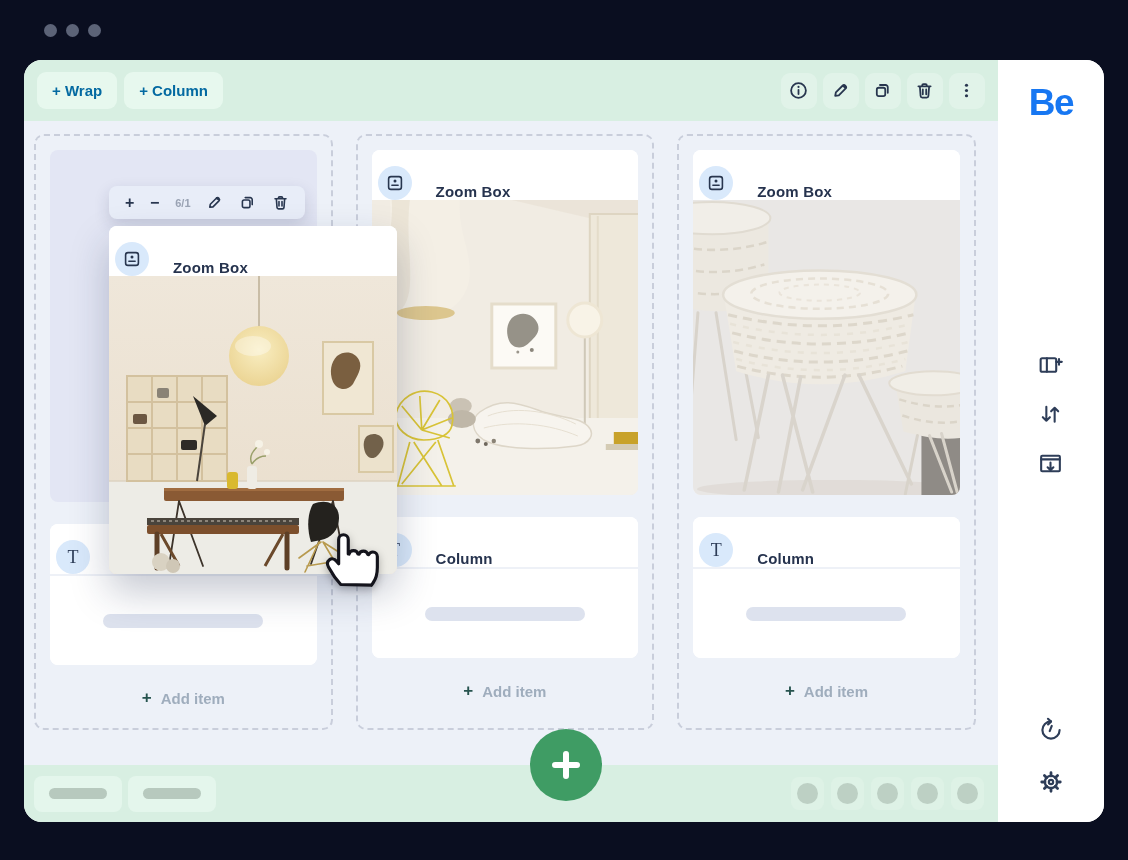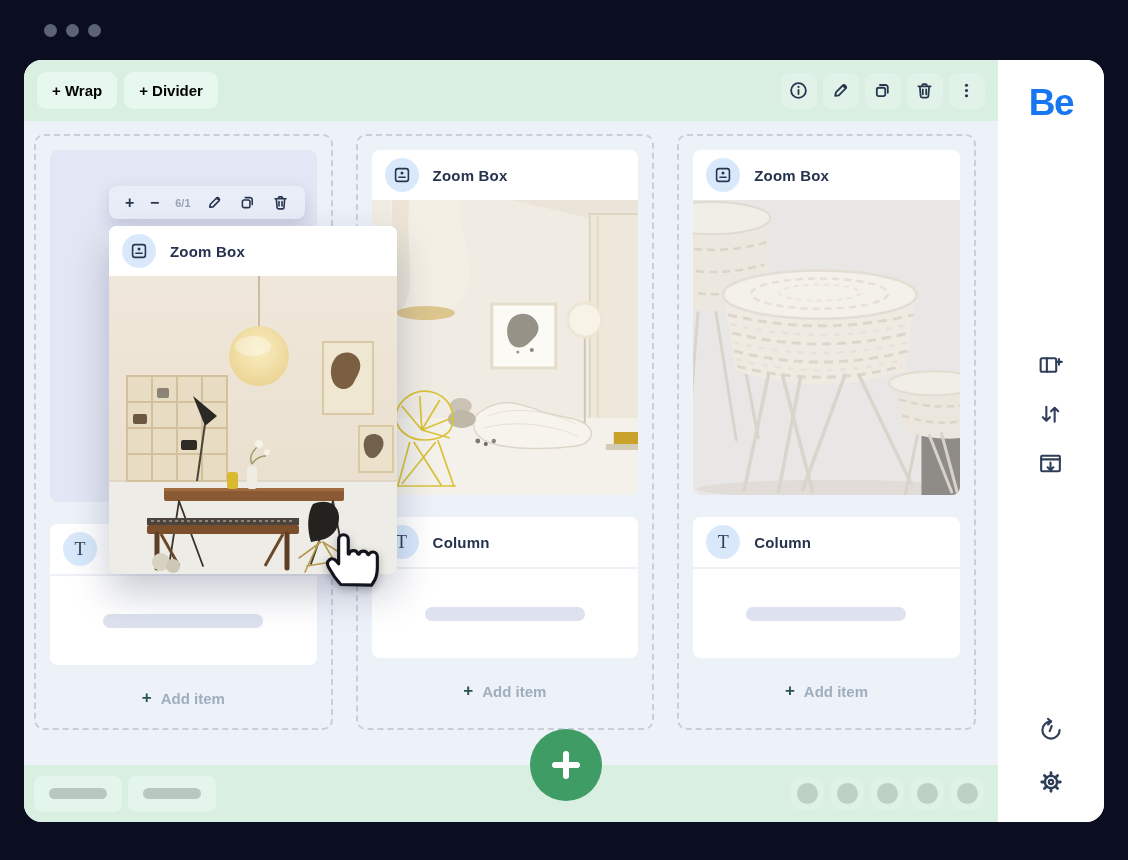--- a/index.html
+++ b/index.html
@@ -3,30 +3,30 @@
 <meta charset="utf-8">
 <style>
   html,body{margin:0;padding:0;background:#0a0e20;font-family:"Liberation Sans",sans-serif;}
   .frame{width:1128px;height:860px;background:#0a0e20;position:relative;overflow:hidden;}
   .titlebar{position:absolute;top:0;left:0;right:0;height:60px;display:flex;align-items:center;padding-left:44px;gap:9px;}
   .win-dot{width:13px;height:13px;border-radius:50%;background:#5c6377;}
   .content{position:absolute;left:24px;top:60px;width:1080px;height:762px;border-radius:18px;overflow:hidden;display:flex;background:#fff;}
   .main{width:990px;display:flex;flex-direction:column;position:relative;}
   
   .topbar{height:61px;background:#d8efe2;display:flex;align-items:center;padding:0 13px;flex:0 0 auto;}
-  .btn-mint{background:#e7f8ee;color:#000000;font-weight:700;font-size:15px;padding:10px 15px;border-radius:9px;border:none;margin-right:7px;cursor:pointer;font-family:inherit;}
+  .btn-mint{background:#e7f8ee;color:#0369a1;font-weight:700;font-size:15px;padding:10px 15px;border-radius:9px;border:none;margin-right:7px;cursor:pointer;font-family:inherit;}
   .spacer{flex:1;}
   .icon-btn{width:36px;height:36px;background:#e1f3e9;border-radius:9px;display:flex;align-items:center;justify-content:center;margin-left:6px;cursor:pointer;}
   .ic{stroke:#28364f;fill:none;stroke-width:1.7;stroke-linecap:round;stroke-linejoin:round;}
   .ic-fill{fill:#28364f;stroke:none;}
   
   .canvas-body{background:#edf1f8;padding:13px 22px 0 10px;display:flex;gap:23px;position:relative;flex:1;}
   .col{border:2px dashed #c9cedb;border-radius:10px;padding:14px;height:596px;box-sizing:border-box;flex:1;min-width:0;}
   .card{border-radius:8px;overflow:hidden;background:#fff;}
-  .card-head{height:50px;display:flex;align-items:center;gap:14px;padding-left:13px;background:#fff;}
+  .card-head{height:50px;display:flex;align-items:flex-end;gap:24px;padding-left:6px;background:#fff;}
   .badge{width:34px;height:34px;border-radius:50%;background:#d9e9fb;display:flex;align-items:center;justify-content:center;flex:0 0 auto;}
   .badge-t{font-family:"Liberation Serif",serif;font-size:18px;color:#2e3d58;}
   .card-label{font-size:15px;font-weight:700;color:#26334e;letter-spacing:.2px;white-space:nowrap;}
   .card-img{height:295px;overflow:hidden;background:#eee;}
   .card-img svg{display:block;width:100%;height:100%;}
   .column-card{margin-top:22px;}
   .card-body{height:89px;display:flex;align-items:center;justify-content:center;border-top:2px solid #eef1f7;background:#fff;}
   .pill{width:160px;height:14px;border-radius:7px;background:#dde2ee;}
   .ph-block{height:352px;background:#e3e6f4;border-radius:8px;}
   .add-item{display:flex;justify-content:center;align-items:center;gap:9px;margin-top:23px;color:#9fadbd;font-size:15px;font-weight:600;cursor:pointer;}
@@ -64,21 +64,21 @@
     <span class="win-dot"></span>
     <span class="win-dot"></span>
     <span class="win-dot"></span>
   </div>
 
   <div class="content">
     <div class="main">
 
       <div class="topbar">
         <button class="btn-mint">+ Wrap</button>
-        <button class="btn-mint">+ Divider</button>
+        <button class="btn-mint">+ Column</button>
         <div class="spacer"></div>
         <div class="icon-btn">
           <svg class="ic" width="19" height="19" viewBox="0 0 18 18">
               <circle cx="9" cy="9" r="7"></circle>
               <path d="M9 8.4 V12.4"></path>
               <circle class="ic-fill" cx="9" cy="5.6" r="1"></circle>
             </svg>
         </div>
         <div class="icon-btn">
           <svg class="ic" width="19" height="19" viewBox="0 0 18 18">

